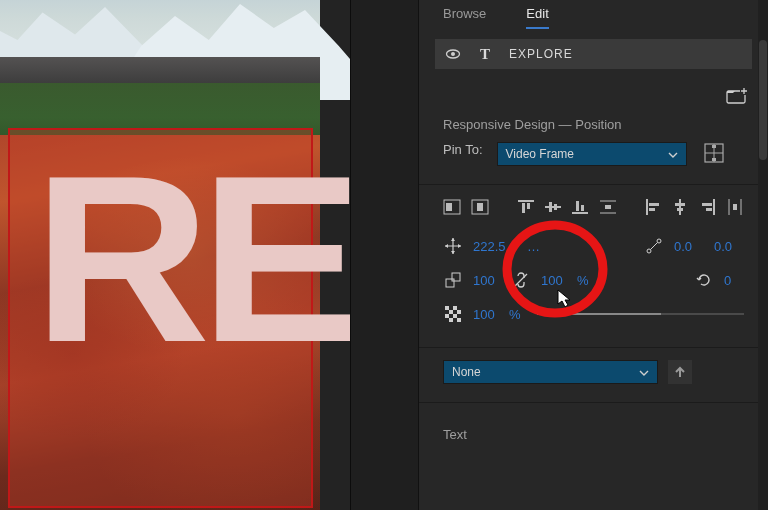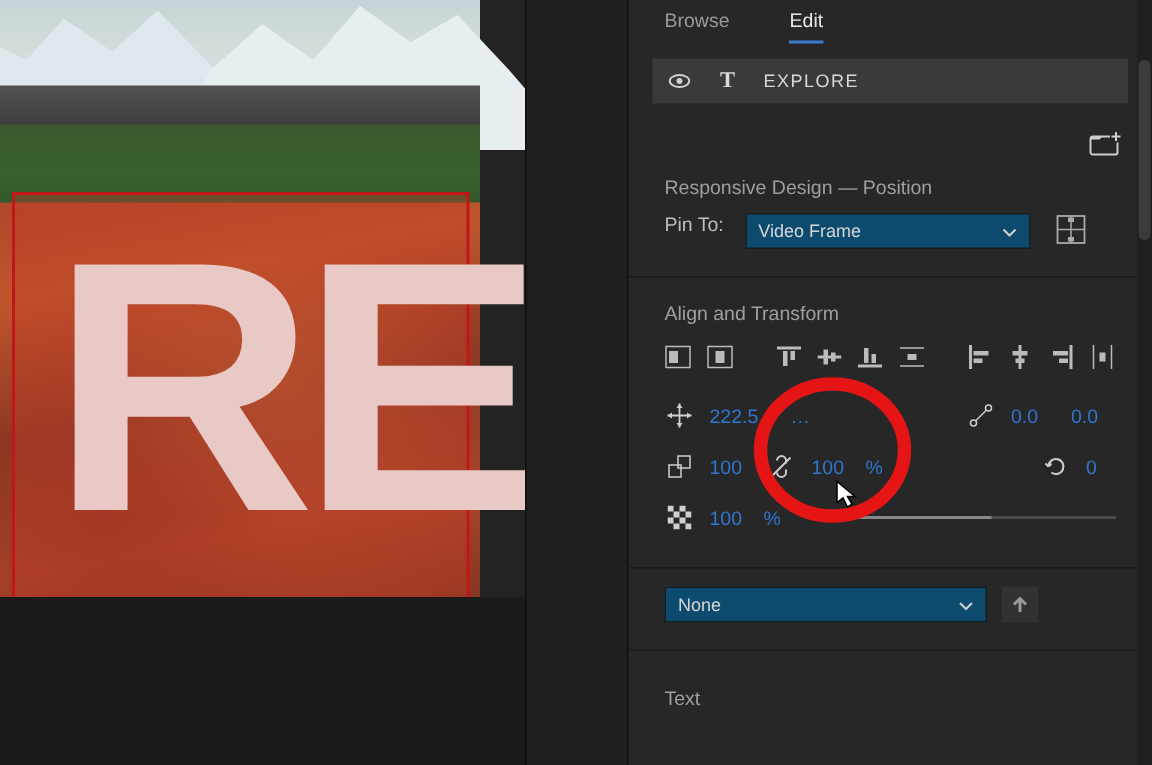--- a/index.html
+++ b/index.html
@@ -1,18 +1,18 @@
 <!DOCTYPE html>
 <html><head>
 <meta charset="utf-8">
 <style>
   * { box-sizing: border-box; margin: 0; padding: 0; font-family: "Segoe UI", Arial, sans-serif; }
   html, body { width: 768px; height: 510px; overflow: hidden; background: #1a1a1a; }
   .app { display: flex; width: 768px; height: 510px; }
-  .canvas-side { width: 350px; height: 398px; background: #232323; position: relative; overflow: hidden; }
+  .canvas-side { width: 350px; height: 510px; background: #232323; position: relative; overflow: hidden; }
   .canvas-img { position: absolute; left: -10px; top: -35px; width: 330px; height: 560px; }
   .sky { position:absolute; left:0; top:0; width:100%; height:130px;
          background: linear-gradient(#b5c9d4 0%, #cdd9d8 40%, #e2e9e6 100%); }
   .mtn1 { position:absolute; left:-60px; top:20px; width:250px; height:110px;
           background:#dfe8ec;
           clip-path: polygon(0% 90%, 10% 60%, 22% 35%, 35% 50%, 45% 25%, 58% 45%, 70% 20%, 85% 55%, 100% 80%, 100% 100%, 0% 100%); }
   .mtn2 { position:absolute; left:120px; top:15px; width:260px; height:120px;
           background:#e6eef2;
           clip-path: polygon(0% 95%, 12% 55%, 25% 30%, 38% 50%, 50% 20%, 63% 40%, 75% 25%, 88% 55%, 100% 85%, 100% 100%, 0% 100%); }
   .rockband { position:absolute; left:0; top:92px; width:100%; height:30px;
@@ -153,21 +153,20 @@
             <line x1="11" y1="2" x2="11" y2="20" stroke="#aaa" stroke-width="1"></line>
             <line x1="2" y1="11" x2="20" y2="11" stroke="#aaa" stroke-width="1"></line>
             <rect x="9" y="3" width="4" height="3" fill="#aaa"></rect>
             <rect x="9" y="16" width="4" height="3" fill="#aaa"></rect>
           </svg>
       </span>
     </div>
 
     <div class="divider"></div>
 
-    <div class="section-title" style="margin-top:16px;">Align and Transform</div>
 
     <div class="align-btns">
       <span class="ibtn">
           <svg width="18" height="16" viewBox="0 0 18 16">
             <rect x="1" y="1" width="16" height="14" fill="none" stroke="#bbb"></rect>
             <rect x="3" y="4" width="6" height="8" fill="#bbb"></rect>
           </svg>
         </span>
       <span class="ibtn">
           <svg width="18" height="16" viewBox="0 0 18 16">

